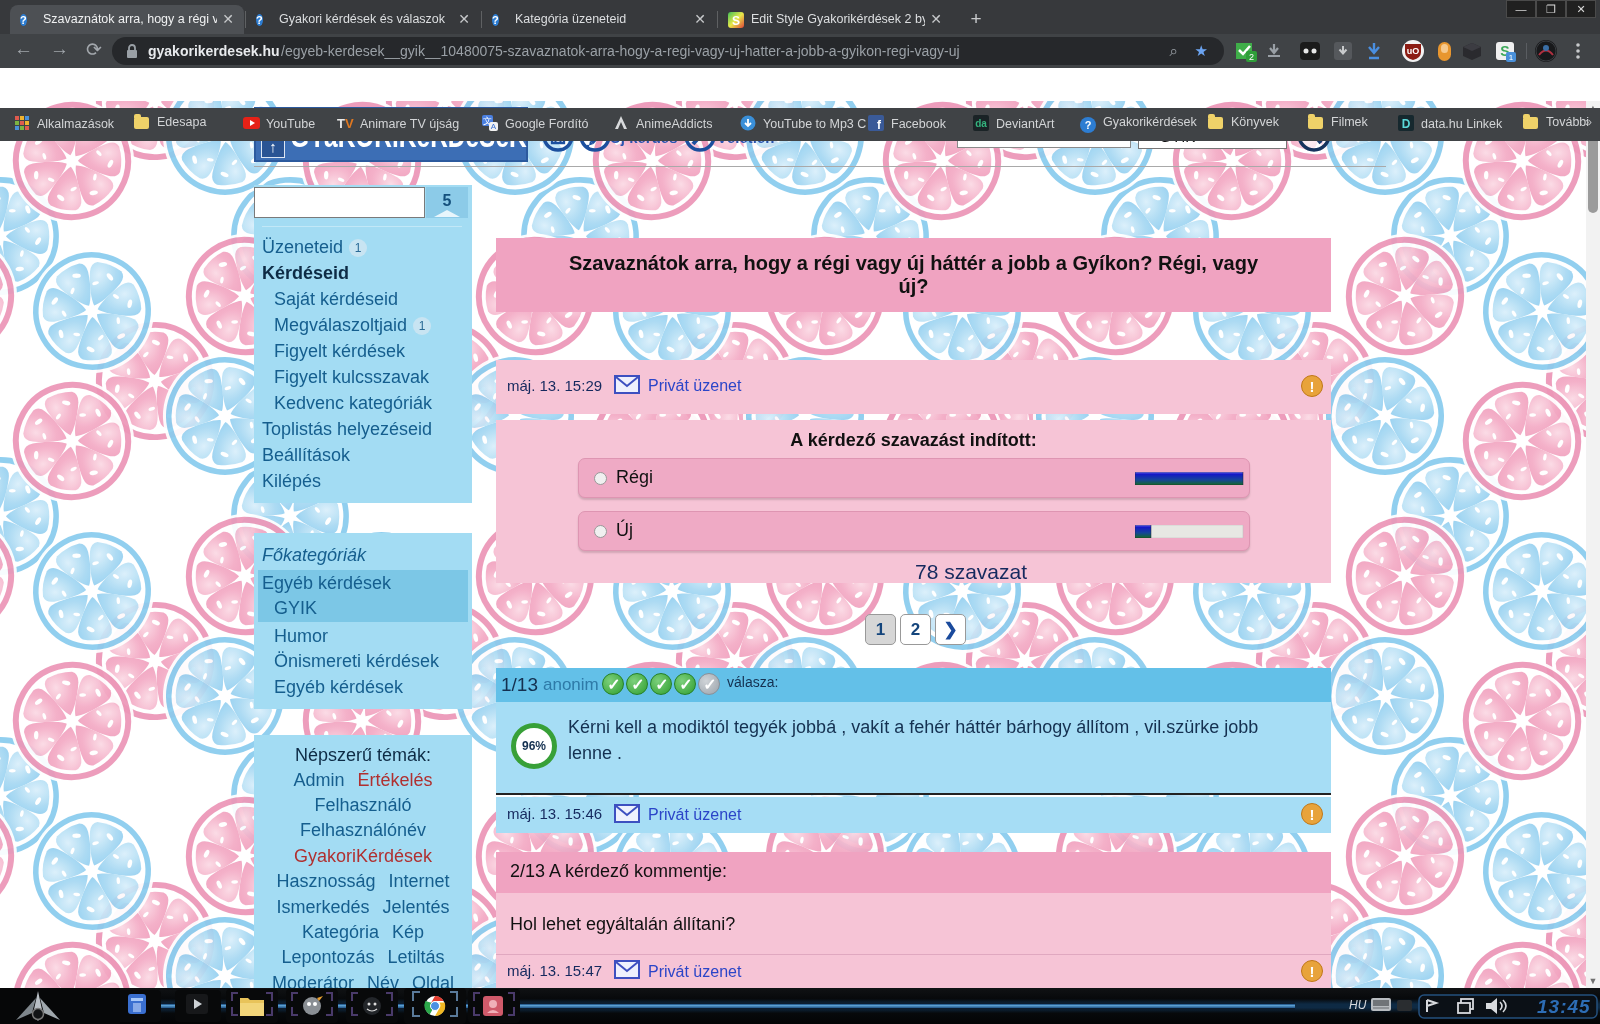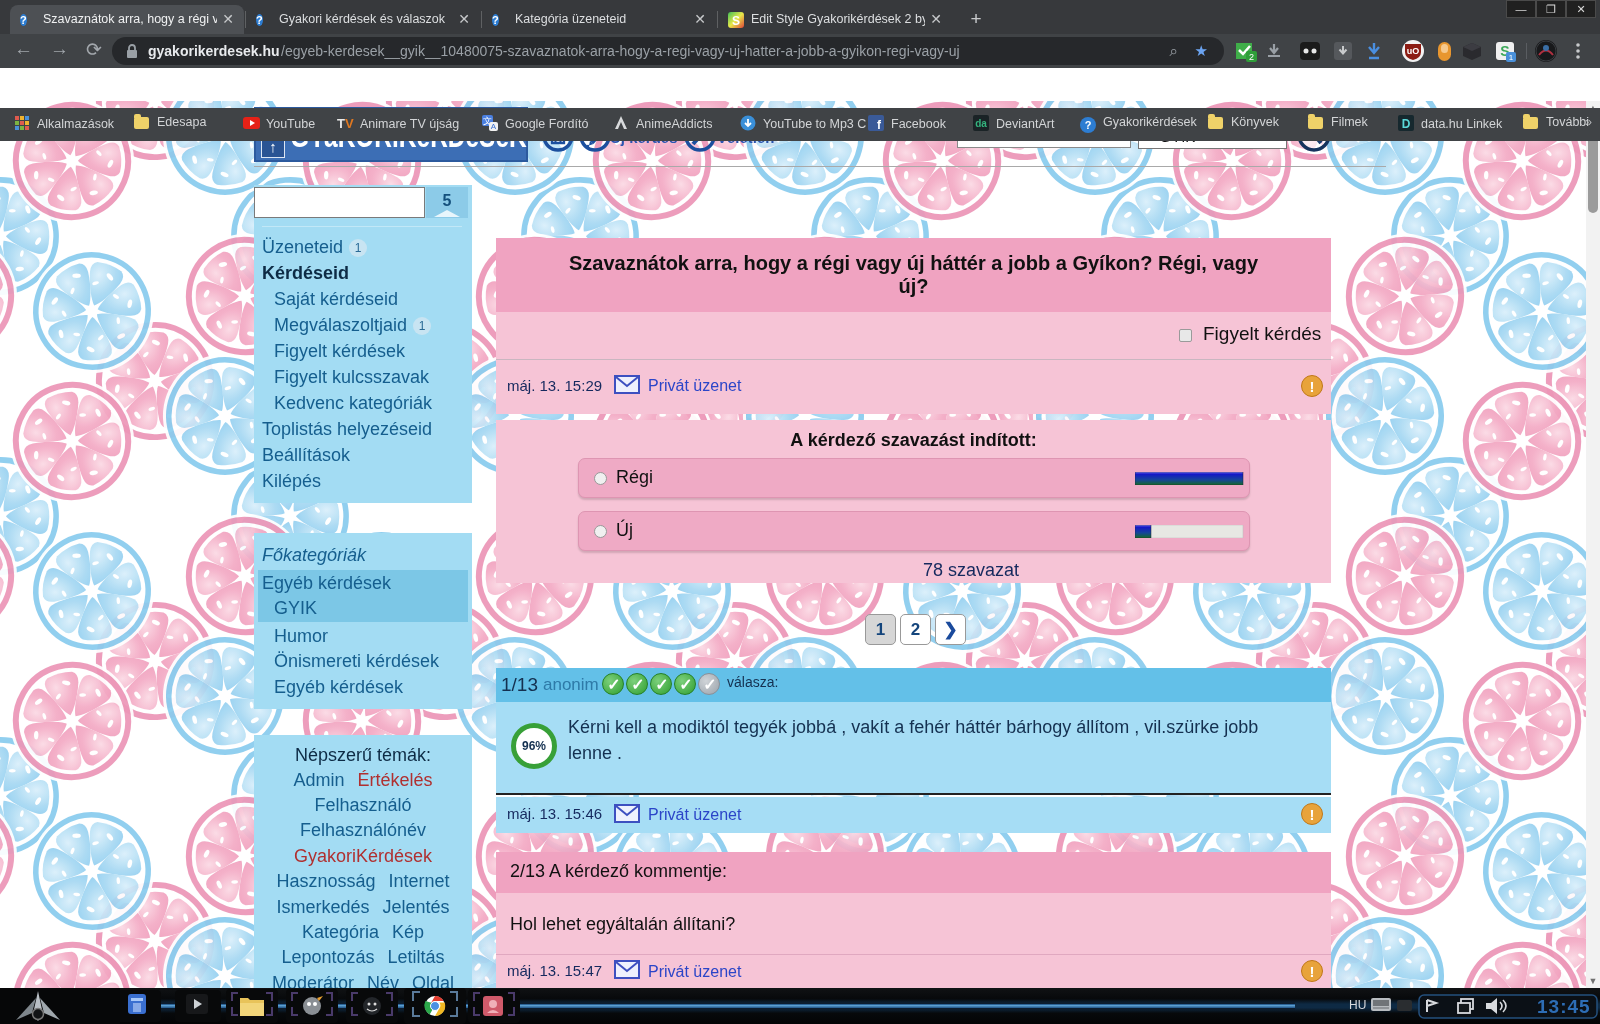--- a/index.html
+++ b/index.html
@@ -77,41 +77,41 @@
 .datetxt { font-size:15px; color:#15295e; }
 .pm { font-size:16px; color:#2b45c8; }
 .warn { position:absolute; width:22px; height:22px; border-radius:50%; background:#e8a33b; border:1px solid #c07818; color:#fff; font-weight:bold; text-align:center; line-height:22px; font-size:15px; }
 
 #pollbox { position:absolute; left:496px; top:319px; width:835px; height:163px; background:#f6c4d6; }
 #pollbox .ptitle { position:absolute; width:835px; top:10px; text-align:center; font-size:18px; font-weight:bold; color:#111; }
 .prow { position:absolute; left:82px; width:672px; height:40px; background:#efaac5; border:1px solid #de95b2; border-radius:7px; box-shadow:0 2px 2px rgba(0,0,0,0.15); }
 .prow .radio { position:absolute; left:15px; top:13px; width:13px; height:13px; border-radius:50%; background:#f0f0f0; border:1px solid #999; }
 .prow .plab { position:absolute; left:37px; top:8px; font-size:18px; color:#111; }
 .bar { position:absolute; left:556px; top:13px; height:13px; }
-#votes { position:absolute; width:950px; top:140px; text-align:center; font-size:18px; color:#15295e; }
+#votes { position:absolute; width:950px; top:140px; text-align:center; font-size:21px; color:#15295e; }
 
 #pager { position:absolute; left:865px; top:513px; }
 .pbtn { position:absolute; top:0; width:31px; height:31px; border:1px solid #999; border-radius:5px; background:#fff; color:#14457c; font-weight:bold; font-size:17px; text-align:center; line-height:29px; }
 
 #abox1 { position:absolute; left:496px; top:567px; width:835px; height:165px; }
 #abox1 .hdr { position:absolute; left:0; top:0; width:835px; height:34px; background:#63c0e8; }
 #abox1 .bdy { position:absolute; left:0; top:34px; width:835px; height:93px; background:#a6ddf5; border-bottom:2px solid #222; }
 #abox1 .ftr { position:absolute; left:0; top:129px; width:835px; height:36px; background:#a6ddf5; }
 .chk { display:inline-block; width:22px; height:22px; border-radius:50%; margin-right:2px; vertical-align:-6px; background:radial-gradient(circle at 7px 7px, #7cd07c, #2f9e2f); border:1px solid #268026; position:relative; }
 .chk.gray { background:radial-gradient(circle at 7px 7px, #d0d4d8, #9aa2aa); border-color:#8a9098; }
 .chk:before { content:"✓"; position:absolute; left:0; width:22px; text-align:center; top:0; color:#fff; font-size:16px; font-weight:bold; line-height:22px; }
 #pct { position:absolute; left:511px; top:622px; width:46px; height:46px; border-radius:50%; background:#fff; border:5px solid #38a038; color:#143050; font-size:12px; font-weight:bold; text-align:center; line-height:36px; }
 
 #abox2 { position:absolute; left:496px; top:751px; width:835px; height:136px; }
 #abox2 .hdr { position:absolute; left:0; top:0; width:835px; height:41px; background:#f0a3c1; font-size:18px; color:#111; padding:9px 0 0 14px; }
 #abox2 .bdy { position:absolute; left:0; top:41px; width:835px; height:62px; background:#f6c4d6; border-bottom:1px solid #e0a8c0; font-size:18px; color:#111; padding:21px 0 0 14px; }
 #abox2 .ftr { position:absolute; left:0; top:103px; width:835px; height:33px; background:#f6c4d6; }
 
 
-#taskbar { position:absolute; left:0; top:988px; width:1600px; height:36px; background:#050607; }
+#taskbar { position:absolute; left:0; top:988px; width:1600px; height:36px; background:#050607;font-style:italic; }
 </style>
 </head>
 <body>
 <div id="stage">
 
   <div id="page">
     <svg width="1600" height="887" style="position:absolute;left:0;top:0">
       <defs>
         <radialGradient id="gp" cx="30%" cy="30%" r="80%">
           <stop offset="0%" stop-color="#fbd9e4"></stop>
@@ -240,24 +240,20 @@
       <div class="titem" style="top:111px"><a class="red">GyakoriKérdések</a></div>
       <div class="titem" style="top:136px"><a>Hasznosság</a> <a>Internet</a></div>
       <div class="titem" style="top:162px"><a>Ismerkedés</a> <a>Jelentés</a></div>
       <div class="titem" style="top:187px"><a>Kategória</a> <a>Kép</a></div>
       <div class="titem" style="top:212px"><a>Lepontozás</a> <a>Letiltás</a></div>
       <div class="titem" style="top:238px"><a>Moderátor</a> <a>Név</a> <a>Oldal</a></div>
     </div>
 
     <div id="qbox">
       <div class="hdr">Szavaznátok arra, hogy a régi vagy új háttér a jobb a Gyíkon? Régi, vagy<br>új?</div>
-      <div class="row2">
-          <span class="cb" style="left:683px;top:17px;position:absolute"></span>
-          <span style="position:absolute;left:707px;top:11px;font-size:19px;color:#111">Figyelt kérdés</span>
-        </div>
       <div class="row3">
         <span class="datetxt" style="position:absolute;left:11px;top:17px">máj. 13. 15:29</span>
         <svg style="position:absolute;left:118px;top:15px" width="26" height="19">
             <rect x="1" y="1" width="24" height="17" fill="#eef1fd" stroke="#3d50c0" stroke-width="2"></rect>
             <path d="M2,2 L13,11 L24,2" fill="none" stroke="#3d50c0" stroke-width="2"></path>
           </svg>
         <span class="pm" style="position:absolute;left:152px;top:17px">Privát üzenet</span>
         <span class="warn" style="right:8px;top:15px">!</span>
       </div>
     </div>

